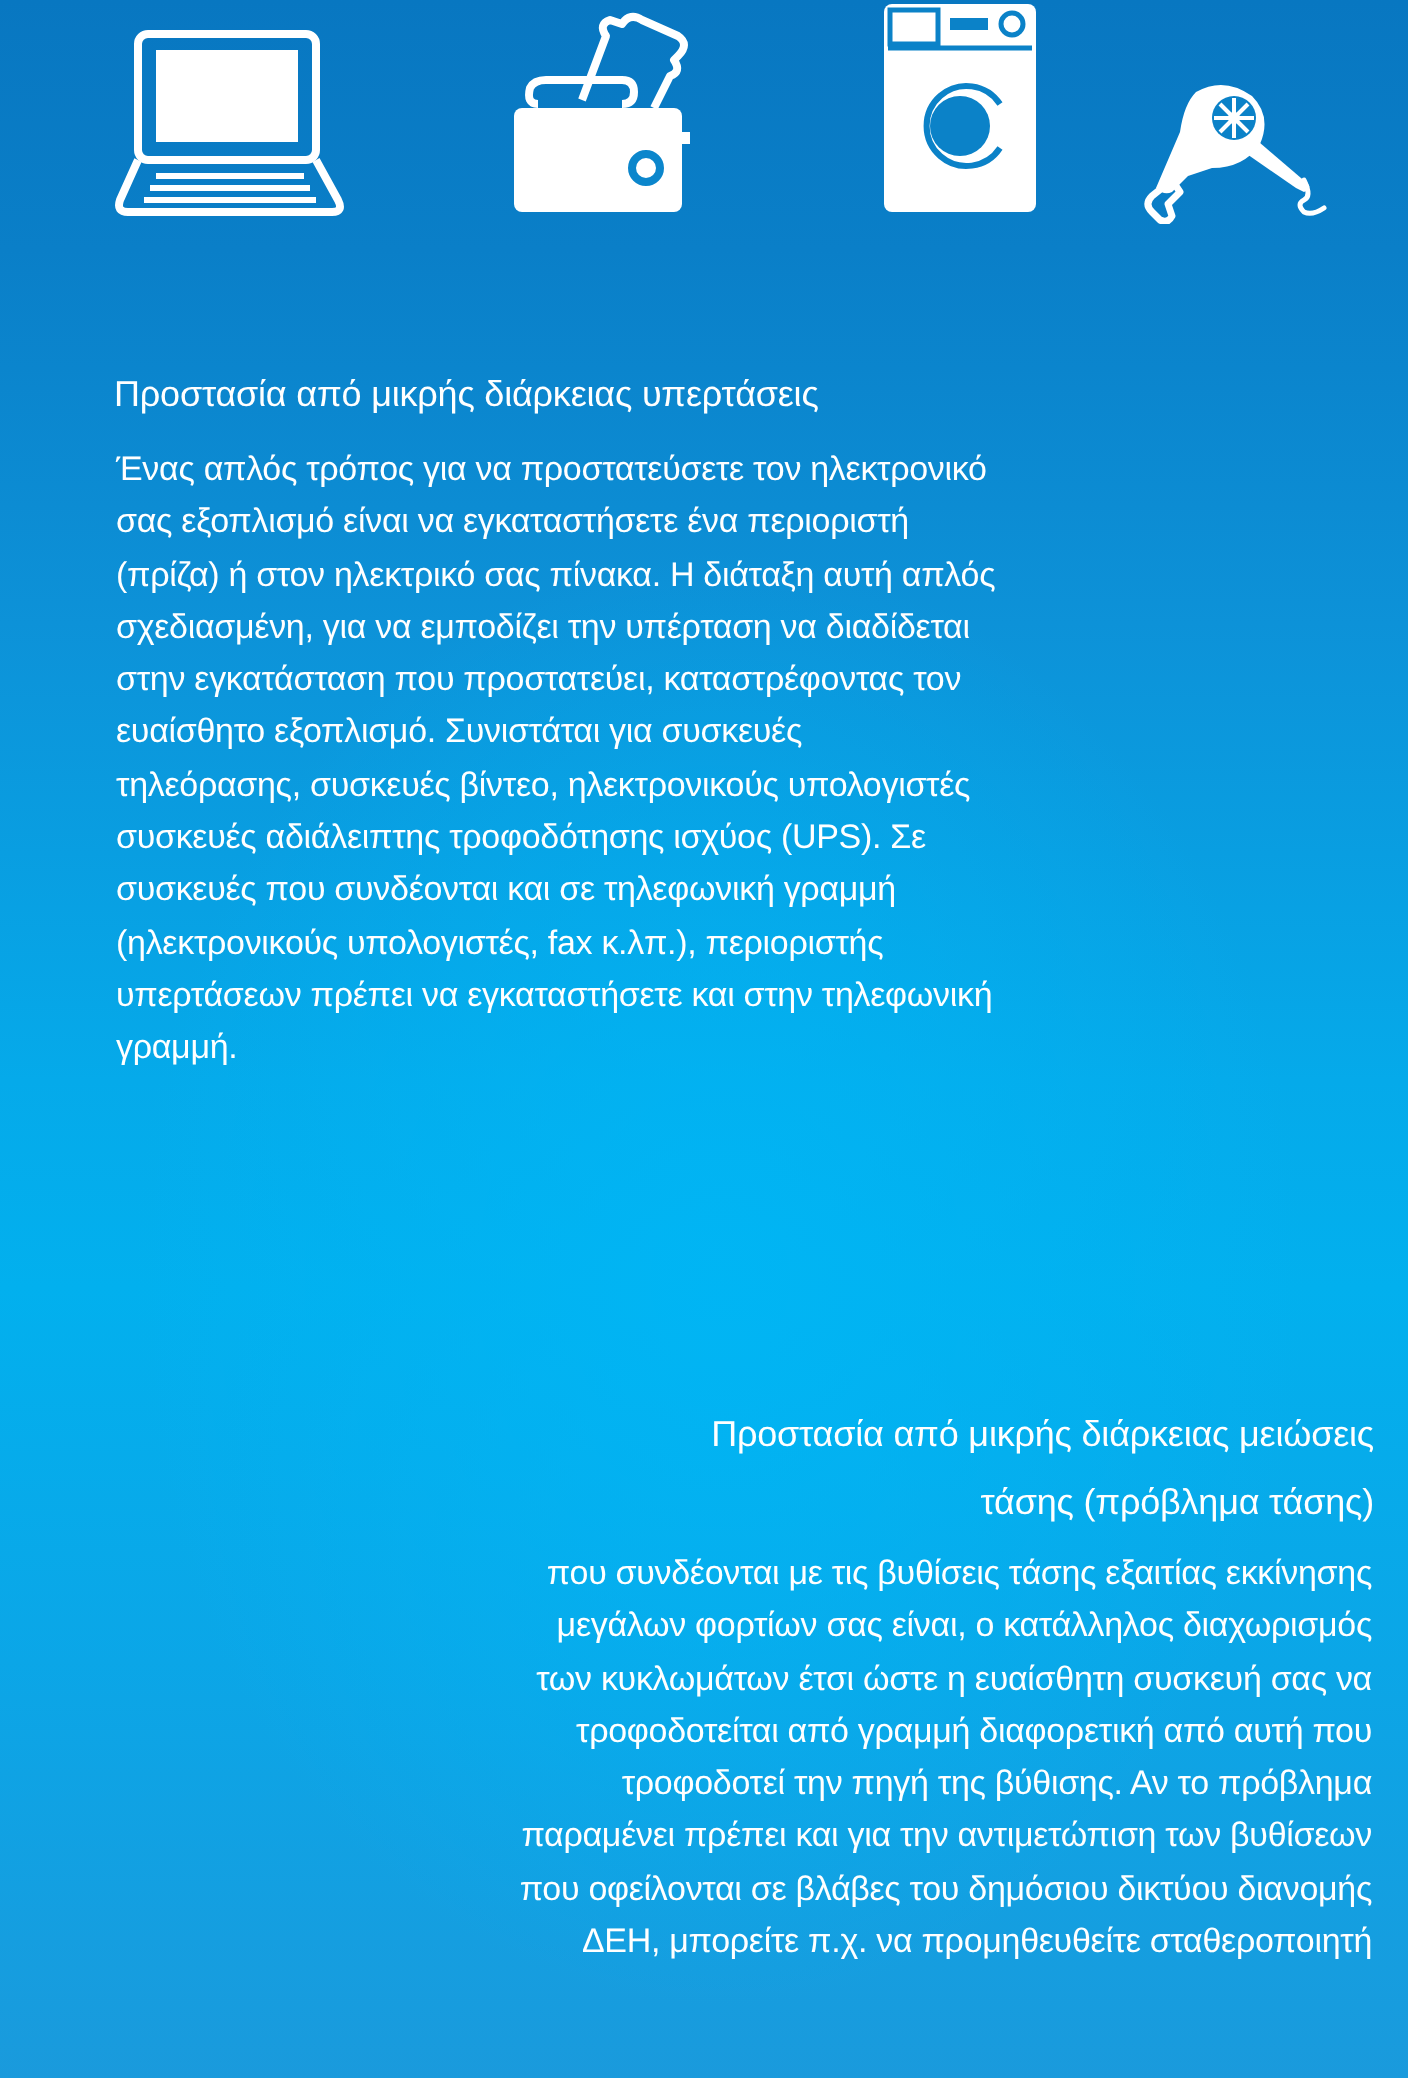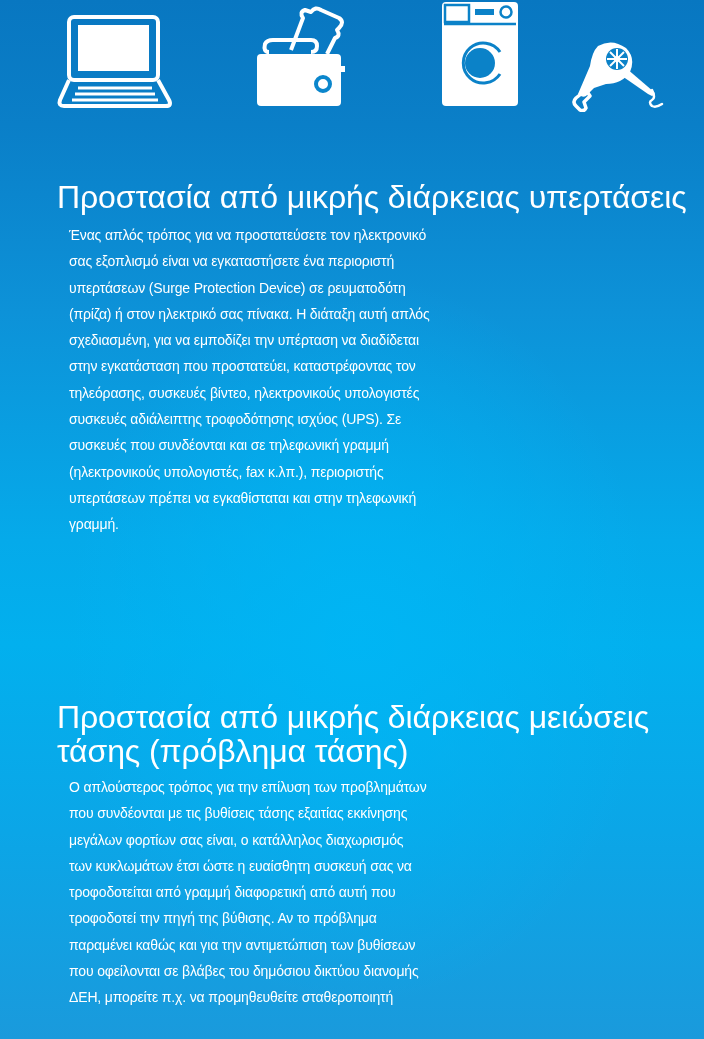--- a/index.html
+++ b/index.html
@@ -23,33 +23,33 @@
     .icon svg { display: block; }
     #icon-laptop { left: 56px; top: 14px; }
     #icon-toaster { left: 255px; top: 4px; }
     #icon-washer { left: 442px; top: 0px; }
     #icon-dryer { left: 568px; top: 40px; }
 
     .section { position: absolute; left: 57px; width: 630px; }
     .section h2 {
       margin: 0;
       font-weight: normal;
-      font-size: 32px;
+      font-size: 18px;
       line-height: 34px;
       letter-spacing: -0.1px;
     }
     .section p {
-      margin: 12px;
-      font-size: 14px;
+      margin: 1px;
+      font-size: 17px;
       line-height: 26.3px;
       letter-spacing: -0.15px;
     }
     #section-1 { top: 180px; }
     #section-1 p { margin-top: 8px; }
-    #section-2 { top: 700px; }
+    #section-2 { top: 700px; text-align: right; }
     #section-2 p { margin-top: 6px; }
     .line { display: block; white-space: nowrap; }
   </style>
 </head>
 <body>
 
 <div class="icons-row">
 
   <span class="icon" id="icon-laptop">
     <svg width="118" height="96" viewBox="0 0 118 96">
@@ -114,42 +114,41 @@
   </span>
 </div>
 
 <section class="section" id="section-1">
   <h2>
     <span class="line">Προστασία από μικρής διάρκειας υπερτάσεις</span>
   </h2>
   <p>
     <span class="line">Ένας απλός τρόπος για να προστατεύσετε τον ηλεκτρονικό</span>
     <span class="line">σας εξοπλισμό είναι να εγκαταστήσετε ένα περιοριστή</span>
-    <span class="line">υπερτάσεων (Surge Protection Device) σε ρευματοδότη</span>
     <span class="line">(πρίζα) ή στον ηλεκτρικό σας πίνακα. Η διάταξη αυτή απλός</span>
     <span class="line">σχεδιασμένη, για να εμποδίζει την υπέρταση να διαδίδεται</span>
     <span class="line">στην εγκατάσταση που προστατεύει, καταστρέφοντας  τον</span>
+    <span class="line">ευαίσθητο εξοπλισμό. Συνιστάται για συσκευές</span>
     <span class="line">τηλεόρασης, συσκευές βίντεο, ηλεκτρονικούς υπολογιστές</span>
     <span class="line">συσκευές αδιάλειπτης τροφοδότησης ισχύος (UPS). Σε</span>
     <span class="line">συσκευές που συνδέονται και σε τηλεφωνική γραμμή</span>
     <span class="line">(ηλεκτρονικούς υπολογιστές, fax κ.λπ.), περιοριστής</span>
-    <span class="line">υπερτάσεων πρέπει να εγκαθίσταται και στην τηλεφωνική</span>
+    <span class="line">υπερτάσεων πρέπει να εγκαταστήσετε και στην τηλεφωνική</span>
     <span class="line">γραμμή.</span>
   </p>
 </section>
 
 <section class="section" id="section-2">
   <h2>
     <span class="line">Προστασία από μικρής διάρκειας μειώσεις</span>
     <span class="line">τάσης (πρόβλημα τάσης)</span>
   </h2>
   <p>
-    <span class="line">Ο απλούστερος τρόπος για την επίλυση των προβλημάτων</span>
     <span class="line">που συνδέονται με τις βυθίσεις τάσης εξαιτίας εκκίνησης</span>
     <span class="line">μεγάλων φορτίων σας είναι, ο κατάλληλος διαχωρισμός</span>
     <span class="line">των κυκλωμάτων έτσι ώστε η ευαίσθητη συσκευή σας να</span>
     <span class="line">τροφοδοτείται από γραμμή διαφορετική από αυτή που</span>
     <span class="line">τροφοδοτεί την πηγή της βύθισης. Αν το πρόβλημα</span>
-    <span class="line">παραμένει καθώς και για την αντιμετώπιση των βυθίσεων</span>
+    <span class="line">παραμένει πρέπει και για την αντιμετώπιση των βυθίσεων</span>
     <span class="line">που οφείλονται σε βλάβες του δημόσιου δικτύου διανομής</span>
     <span class="line">ΔΕΗ, μπορείτε π.χ. να προμηθευθείτε σταθεροποιητή</span>
   </p>
 </section>
 
 </body></html>

